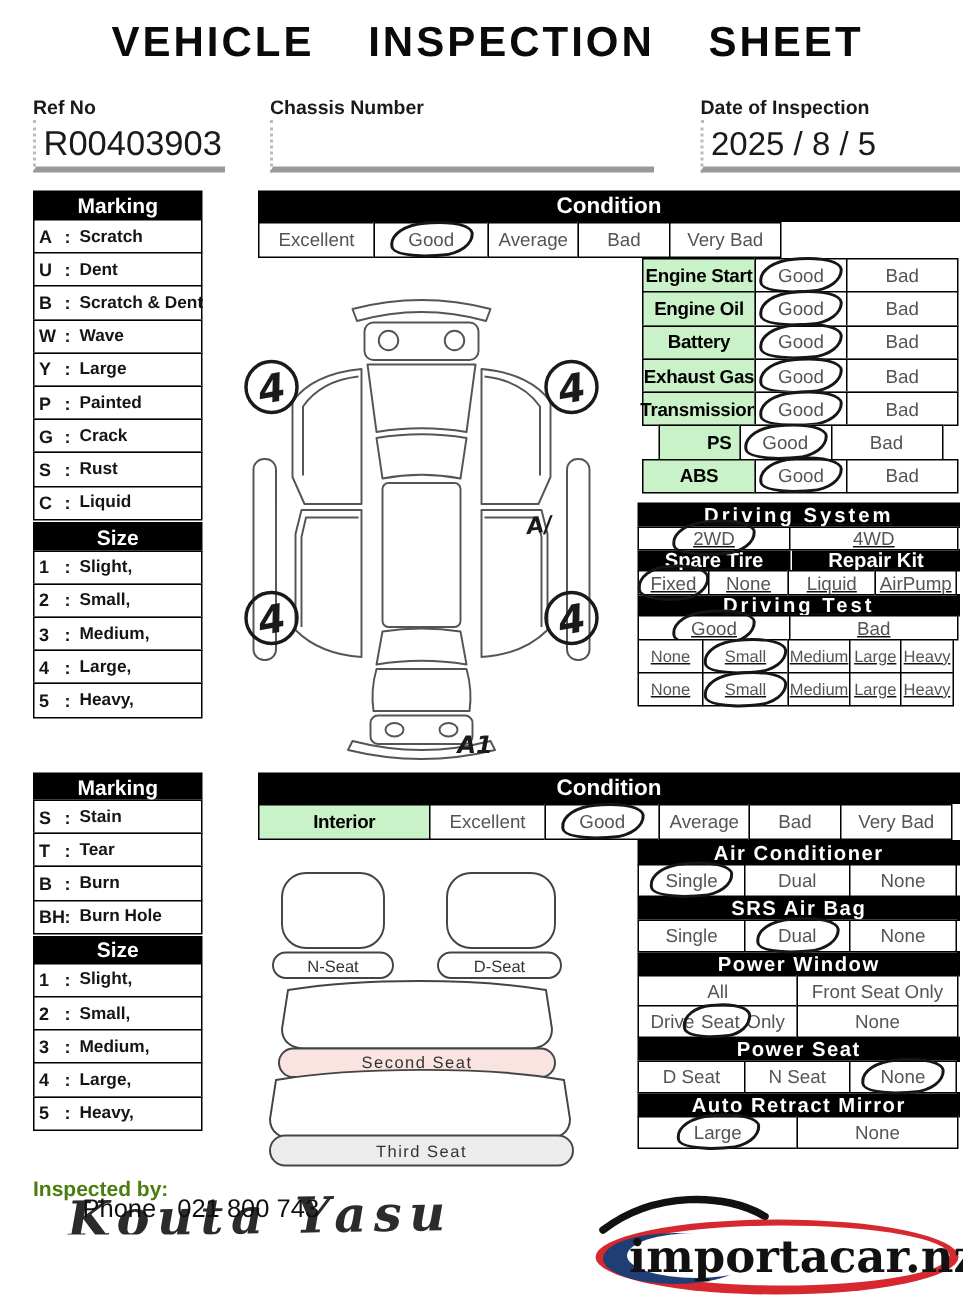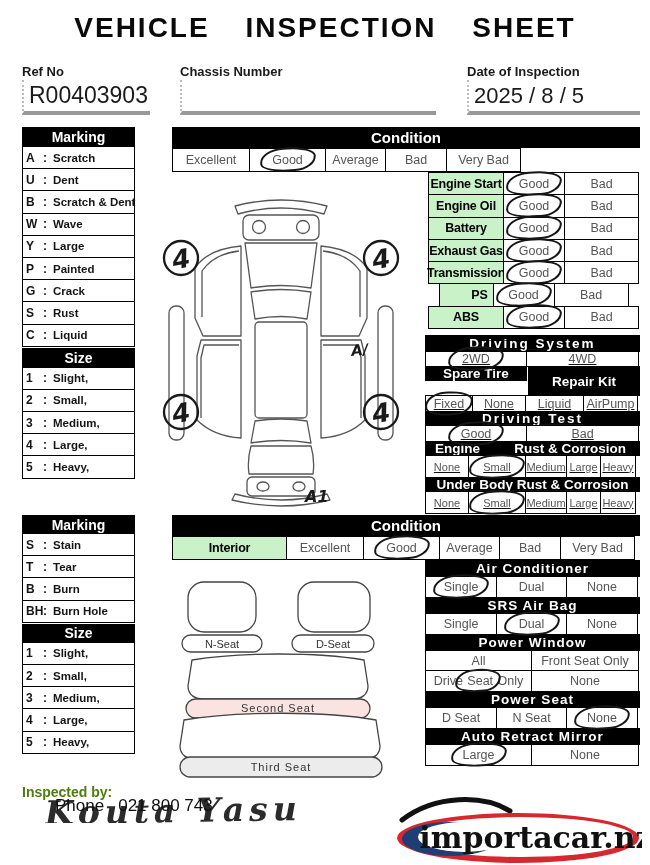--- a/index.html
+++ b/index.html
@@ -199,49 +199,44 @@
     </div>
 
   <div class="abs stack" style="left:425px;top:335px;width:215px;text-decoration:underline;">
     <div class="bhead" style="height:17px;letter-spacing:2px;">Driving System</div>
     <div class="row" style="height:16px;">
         <div class="cell circ" style="width: 102px; --cw: 52px;">2WD</div>
         <div class="cell" style="width: 113px;">4WD</div>
       </div>
     <div class="dhead gap">
       <span class="bhead" style="width:102px;height:15px;">Spare Tire</span>
-      <span class="bhead" style="width:112px;height:30px;">Repair Kit</span>
+      <span class="bhead" style="width:112px;height:15px;">Repair Kit</span>
     </div>
     <div class="row" style="height:17px;">
       <div class="subrow">
           <div class="cell circ" style="width: 48px; --cw: 44px;">Fixed</div>
           <div class="cell" style="width: 54px;">None</div>
         </div>
       <div class="subrow" style="margin-left:-1px;">
           <div class="cell" style="width: 59px;">Liquid</div>
           <div class="cell" style="width: 55px;">AirPump</div>
         </div>
     </div>
     <div class="bhead" style="height:15px;letter-spacing:2px;">Driving Test</div>
     <div class="row" style="height:17px;">
         <div class="cell circ" style="width: 102px; --cw: 52px;">Good</div>
         <div class="cell" style="width: 113px;">Bad</div>
       </div>
-    <div class="bhead spread" style="height:15px;">
-      <span>Engine</span>
-      <span>Rust &amp; Corrosion</span>
-    </div>
     <div class="row small" style="height:23px;">
         <div class="cell" style="width: 44px;">None</div>
         <div class="cell circ" style="width: 58px; --cw: 52px;">Small</div>
         <div class="cell" style="width: 42px;">Medium</div>
         <div class="cell" style="width: 35px;">Large</div>
         <div class="cell" style="width: 36px;">Heavy</div>
       </div>
-    <div class="bhead" style="height:15px;">Under Body Rust &amp; Corrosion</div>
     <div class="row small" style="height:23px;">
         <div class="cell" style="width: 44px;">None</div>
         <div class="cell circ" style="width: 58px; --cw: 52px;">Small</div>
         <div class="cell" style="width: 42px;">Medium</div>
         <div class="cell" style="width: 35px;">Large</div>
         <div class="cell" style="width: 36px;">Heavy</div>
       </div>
   </div>
 
   <svg class="abs" style="left:155px;top:190px;" width="280" height="320" viewBox="0 0 280 320">

